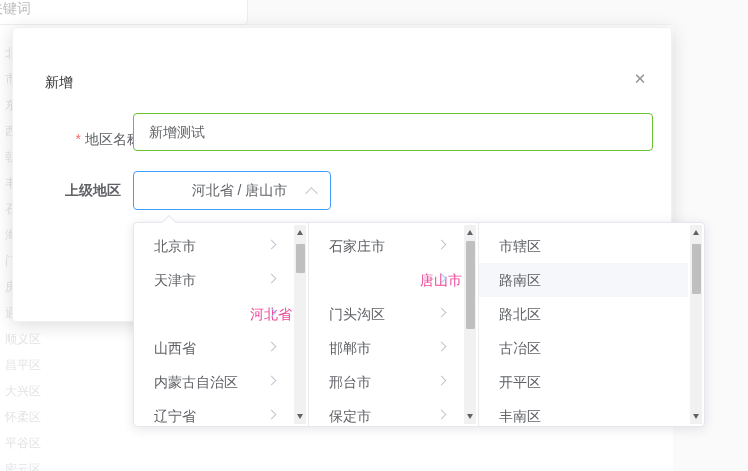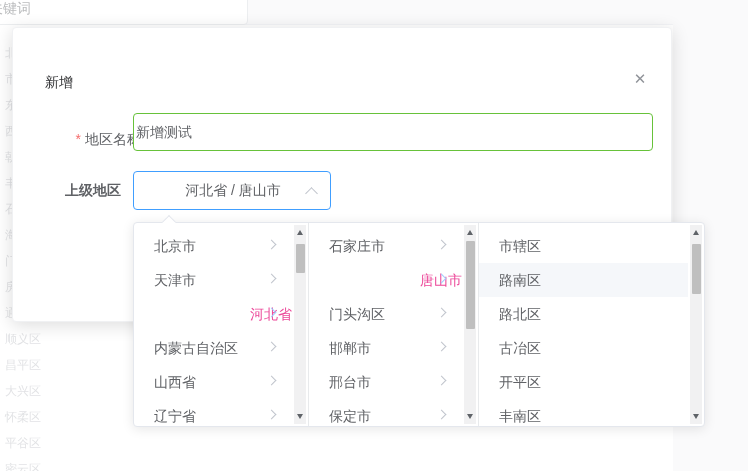--- a/index.html
+++ b/index.html
@@ -22,21 +22,21 @@
            background:#fff; border-radius:4px; border:1px solid #f0f1f3;
            box-shadow:0 3px 18px rgba(0,0,0,0.14); }
   .m-title { position:absolute; left:32px; top:46px; font-size:14px; color:#303133; }
   .m-close { position:absolute; right:20px; top:40px; width:22px; height:22px;
              text-align:center; line-height:22px; font-size:15px; color:#909399; cursor:pointer; }
   .f-label { position:absolute; left:0; width:108px; height:38px; line-height:38px;
              text-align:right; font-size:14px; color:#606266; }
   .f-label .req { color:#f56c6c; margin-right:4px; }
   .lab1 { top:92px;margin-left:20px; } .lab2 { top:143px;font-weight:bold; }
   .inp { position:absolute; left:120px; background:#fff; border-radius:4px;
-         font-size:14px; color:#606266; padding-left:2px; }
+         font-size:14px; color:#606266; padding-left:15px; }
   .inp1 { top:85px;  width:520px; height:38px; line-height:36px; border:1px solid #67c23a; }
   .inp2 { top:143px; width:198px; height:39px; line-height:37px; border:1px solid #409eff;text-align:center; }
   .caret-up { position:absolute; right:14px; top:17px; width:9px; height:9px;
               border-top:1.5px solid #c0c4cc; border-left:1.5px solid #c0c4cc;
               transform:rotate(45deg); }
 
   
   .panel { position:absolute; left:133px; top:222px; width:572px; height:205px;
            background:#fff; border:1px solid #e4e7ed; border-radius:4px;
            box-shadow:0 2px 12px rgba(0,0,0,0.10); display:flex; }
@@ -114,22 +114,22 @@
     </div>
   </div>
 
   <div class="panel">
     <div class="panel-arrow"></div>
 
     <div class="col col1">
       <div class="item"><span>北京市</span><i class="chev"></i></div>
       <div class="item"><span>天津市</span><i class="chev"></i></div>
       <div class="item active"><span>河北省</span><i class="chev"></i></div>
+      <div class="item"><span>山西省</span><i class="chev"></i></div>
       <div class="item"><span>内蒙古自治区</span><i class="chev"></i></div>
-      <div class="item"><span>山西省</span><i class="chev"></i></div>
       <div class="item"><span>辽宁省</span><i class="chev"></i></div>
       <div class="sb">
         <i class="sb-up"></i>
         <div class="sb-thumb" style="top:19px;height:29px;"></div>
         <i class="sb-down"></i>
       </div>
     </div>
 
     <div class="col col2">
       <div class="item"><span>石家庄市</span><i class="chev"></i></div>

